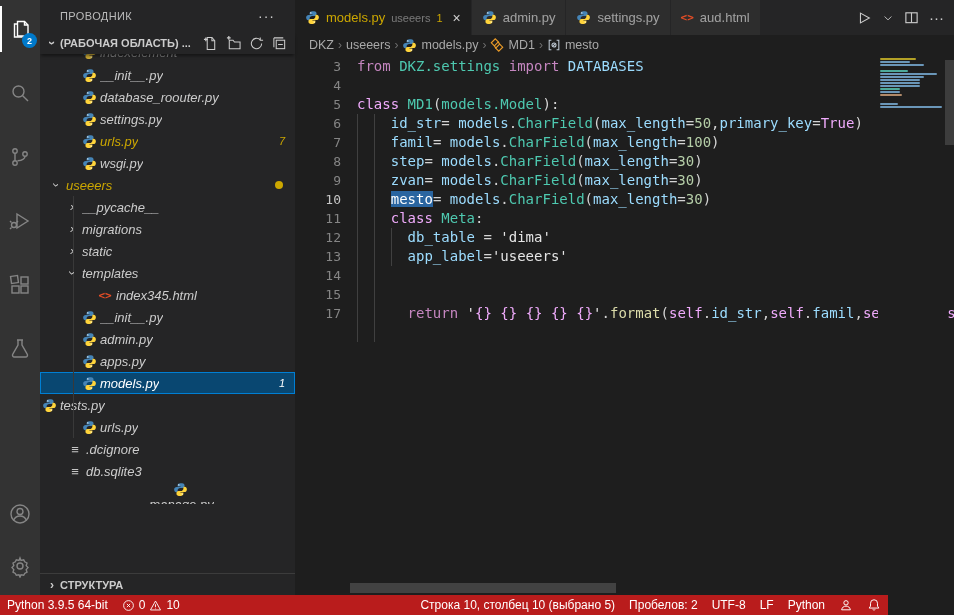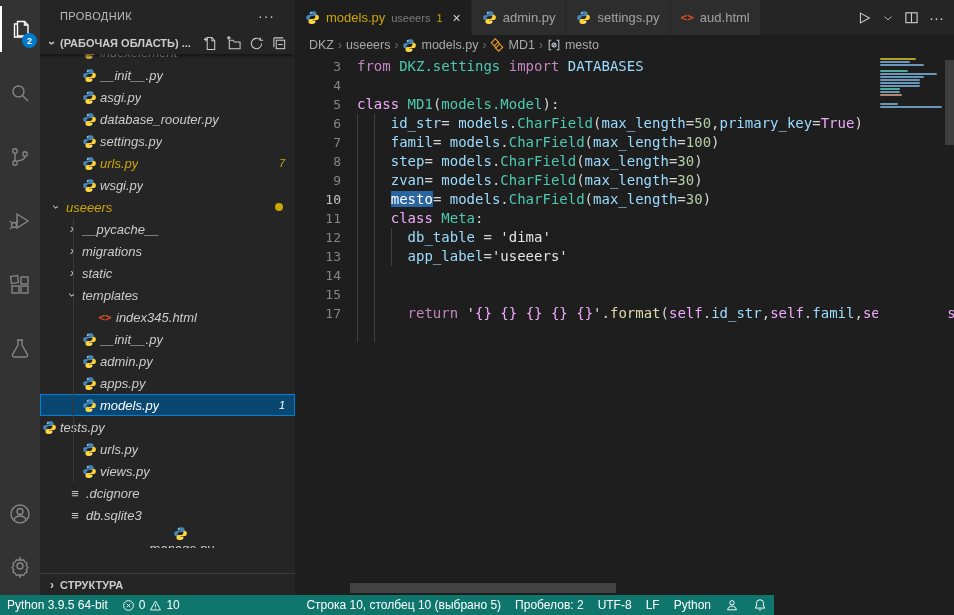--- a/index.html
+++ b/index.html
@@ -90,21 +90,21 @@
 
   .minimap { position:absolute; right:9px; top:0; width:67px; height:540px; background:#1e1e1e;
     padding:3px 2px; z-index:3; cursor:pointer; }
   .mm-row { height:2px; margin-bottom:1px; border-radius:1px; }
   .vscroll { position:absolute; right:0; top:5px; width:9px; height:85px;
     background:rgba(121,121,121,.35); z-index:4; cursor:pointer; }
   .hscroll { position:absolute; left:55px; bottom:2px; width:266px; height:10px;
     background:#424242; z-index:4; cursor:pointer; }
 
   
-  .statusbar { position:absolute; left:0; bottom:0; width:774px; height:20px; background:#0f766e;
+  .statusbar { position:absolute; left:0; bottom:0; width:888px; height:20px; background:#b91c1c;
     color:#ffffff; display:flex; align-items:center; font-size:12px; z-index:6; }
   .sb-item { display:flex; align-items:center; gap:4px; padding:0 7px; height:100%; cursor:pointer; }
   .sb-item svg { stroke:#ffffff; fill:none; stroke-width:1.1; }
   .sb-right { margin-left:auto; display:flex; align-items:center; height:100%; }
 </style>
 </head>
 <body>
 
 <div class="app">
 
@@ -240,31 +240,20 @@
         </div>
         <div class="row" style="padding-left: 40px;">
           <span class="ficon">
             <svg width="15" height="15" viewBox="0 0 16 16">
               <path fill="#4584b6" d="M7.9 1.2c-1.9 0-3 .9-3 2.3v1.2h3.2v.6H3.9C2.4 5.3 1.2 6.4 1.2 8.1s1 2.8 2.5 2.8h1.2V9.2c0-1.5 1.3-2.8 2.8-2.8h2.4c1.2 0 2.2-1 2.2-2.3v-.6c0-1.4-1.2-2.3-2.6-2.3z"></path>
               <circle cx="6.2" cy="3.1" r=".7" fill="#fff"></circle>
               <path fill="#ffd43b" d="M8.1 14.8c1.9 0 3-.9 3-2.3v-1.2H7.9v-.6h4.2c1.5 0 2.7-1.1 2.7-2.8s-1-2.8-2.5-2.8h-1.2v1.7c0 1.5-1.3 2.8-2.8 2.8H5.9c-1.2 0-2.2 1-2.2 2.3v.6c0 1.4 1.2 2.3 2.6 2.3z"></path>
               <circle cx="9.8" cy="12.9" r=".7" fill="#fff"></circle>
             </svg>
           </span>
-          <span class="lbl">asgi.py</span>
-        </div>
-        <div class="row" style="padding-left: 40px;">
-          <span class="ficon">
-            <svg width="15" height="15" viewBox="0 0 16 16">
-              <path fill="#4584b6" d="M7.9 1.2c-1.9 0-3 .9-3 2.3v1.2h3.2v.6H3.9C2.4 5.3 1.2 6.4 1.2 8.1s1 2.8 2.5 2.8h1.2V9.2c0-1.5 1.3-2.8 2.8-2.8h2.4c1.2 0 2.2-1 2.2-2.3v-.6c0-1.4-1.2-2.3-2.6-2.3z"></path>
-              <circle cx="6.2" cy="3.1" r=".7" fill="#fff"></circle>
-              <path fill="#ffd43b" d="M8.1 14.8c1.9 0 3-.9 3-2.3v-1.2H7.9v-.6h4.2c1.5 0 2.7-1.1 2.7-2.8s-1-2.8-2.5-2.8h-1.2v1.7c0 1.5-1.3 2.8-2.8 2.8H5.9c-1.2 0-2.2 1-2.2 2.3v.6c0 1.4 1.2 2.3 2.6 2.3z"></path>
-              <circle cx="9.8" cy="12.9" r=".7" fill="#fff"></circle>
-            </svg>
-          </span>
           <span class="lbl">database_roouter.py</span>
         </div>
         <div class="row" style="padding-left: 40px;">
           <span class="ficon">
             <svg width="15" height="15" viewBox="0 0 16 16">
               <path fill="#4584b6" d="M7.9 1.2c-1.9 0-3 .9-3 2.3v1.2h3.2v.6H3.9C2.4 5.3 1.2 6.4 1.2 8.1s1 2.8 2.5 2.8h1.2V9.2c0-1.5 1.3-2.8 2.8-2.8h2.4c1.2 0 2.2-1 2.2-2.3v-.6c0-1.4-1.2-2.3-2.6-2.3z"></path>
               <circle cx="6.2" cy="3.1" r=".7" fill="#fff"></circle>
               <path fill="#ffd43b" d="M8.1 14.8c1.9 0 3-.9 3-2.3v-1.2H7.9v-.6h4.2c1.5 0 2.7-1.1 2.7-2.8s-1-2.8-2.5-2.8h-1.2v1.7c0 1.5-1.3 2.8-2.8 2.8H5.9c-1.2 0-2.2 1-2.2 2.3v.6c0 1.4 1.2 2.3 2.6 2.3z"></path>
               <circle cx="9.8" cy="12.9" r=".7" fill="#fff"></circle>
             </svg>
@@ -391,32 +380,20 @@
           <span class="guide"></span>
           <span class="ficon">
             <svg width="15" height="15" viewBox="0 0 16 16">
               <path fill="#4584b6" d="M7.9 1.2c-1.9 0-3 .9-3 2.3v1.2h3.2v.6H3.9C2.4 5.3 1.2 6.4 1.2 8.1s1 2.8 2.5 2.8h1.2V9.2c0-1.5 1.3-2.8 2.8-2.8h2.4c1.2 0 2.2-1 2.2-2.3v-.6c0-1.4-1.2-2.3-2.6-2.3z"></path>
               <circle cx="6.2" cy="3.1" r=".7" fill="#fff"></circle>
               <path fill="#ffd43b" d="M8.1 14.8c1.9 0 3-.9 3-2.3v-1.2H7.9v-.6h4.2c1.5 0 2.7-1.1 2.7-2.8s-1-2.8-2.5-2.8h-1.2v1.7c0 1.5-1.3 2.8-2.8 2.8H5.9c-1.2 0-2.2 1-2.2 2.3v.6c0 1.4 1.2 2.3 2.6 2.3z"></path>
               <circle cx="9.8" cy="12.9" r=".7" fill="#fff"></circle>
             </svg>
           </span>
           <span class="lbl">urls.py</span>
-        </div>
-        <div class="row" style="padding-left: 40px;">
-          <span class="guide"></span>
-          <span class="ficon">
-            <svg width="15" height="15" viewBox="0 0 16 16">
-              <path fill="#4584b6" d="M7.9 1.2c-1.9 0-3 .9-3 2.3v1.2h3.2v.6H3.9C2.4 5.3 1.2 6.4 1.2 8.1s1 2.8 2.5 2.8h1.2V9.2c0-1.5 1.3-2.8 2.8-2.8h2.4c1.2 0 2.2-1 2.2-2.3v-.6c0-1.4-1.2-2.3-2.6-2.3z"></path>
-              <circle cx="6.2" cy="3.1" r=".7" fill="#fff"></circle>
-              <path fill="#ffd43b" d="M8.1 14.8c1.9 0 3-.9 3-2.3v-1.2H7.9v-.6h4.2c1.5 0 2.7-1.1 2.7-2.8s-1-2.8-2.5-2.8h-1.2v1.7c0 1.5-1.3 2.8-2.8 2.8H5.9c-1.2 0-2.2 1-2.2 2.3v.6c0 1.4 1.2 2.3 2.6 2.3z"></path>
-              <circle cx="9.8" cy="12.9" r=".7" fill="#fff"></circle>
-            </svg>
-          </span>
-          <span class="lbl">views.py</span>
         </div>
         <div class="row" style="padding-left: 26px;">
           <span class="ficon">
             <span class="file-glyph">≡</span>
           </span>
           <span class="lbl">.dcignore</span>
         </div>
         <div class="row" style="padding-left: 26px;">
           <span class="ficon">
             <span class="file-glyph">≡</span>

